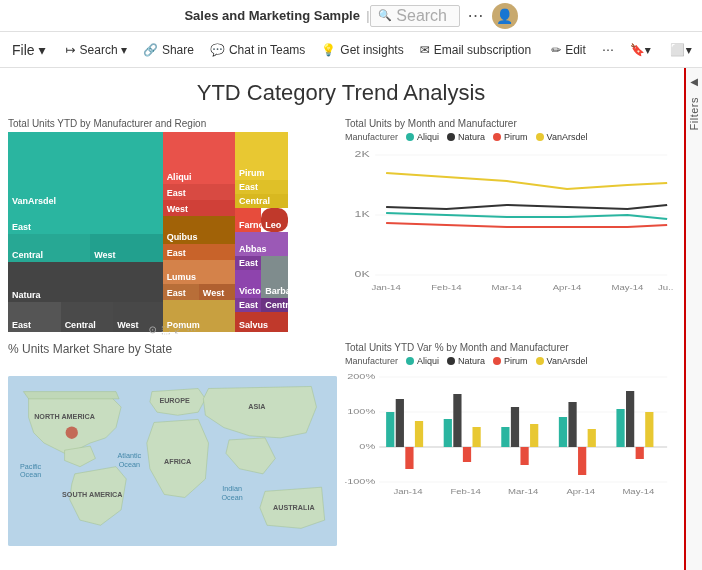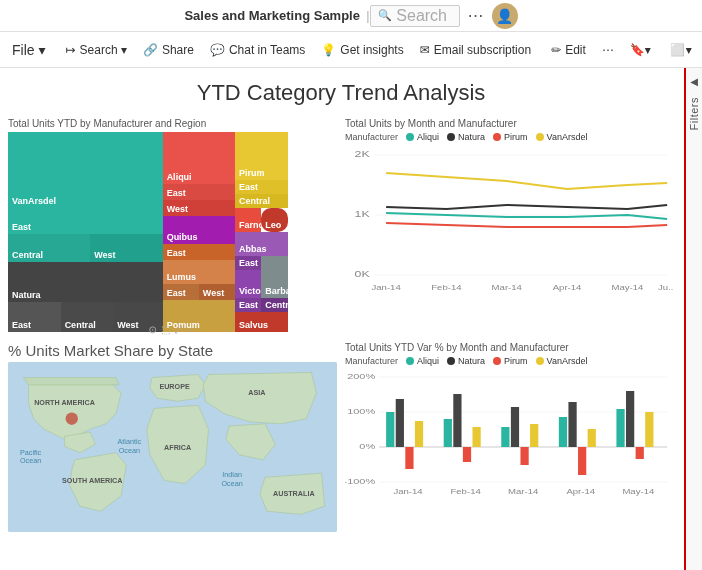--- a/index.html
+++ b/index.html
@@ -106,21 +106,21 @@
     
     .bar-chart-area {
       width: 100%; height: 140px; position: relative;
     }
 
     
     .map-area {
       width: 100%; height: 170px; background: #b8d4e8; position: relative;
       overflow: hidden; border-radius: 2px;
     }
-    .map-title { font-size: 15px; color: #555; margin-bottom: 3px; }
+    .map-title { font-size: 12px; color: #555; margin-bottom: 20px; }
 
     .chart-icons {
       position: absolute; bottom: 2px; left: 50%; transform: translateX(-50%);
       display: flex; gap: 4px; font-size: 10px; color: #aaa;
     }
   </style>
 </head>
 <body>
 
 <div class="title-bar">
@@ -228,21 +228,21 @@
           <div class="treemap-cell" style="left:47%;top:0%;width:22%;height:26%;background:#e8524a;">
             <span class="treemap-label">Aliqui</span>
           </div>
           <div class="treemap-cell" style="left:47%;top:26%;width:22%;height:8%;background:#d84a42;">
             <span class="treemap-label">East</span>
           </div>
           <div class="treemap-cell" style="left:47%;top:34%;width:22%;height:8%;background:#d04038;">
             <span class="treemap-label">West</span>
           </div>
 
-          <div class="treemap-cell" style="left:47%;top:42%;width:22%;height:14%;background:#a21caf;">
+          <div class="treemap-cell" style="left:47%;top:42%;width:22%;height:14%;background:#a16207;">
             <span class="treemap-label">Quibus</span>
           </div>
           <div class="treemap-cell" style="left:47%;top:56%;width:22%;height:8%;background:#c8632a;">
             <span class="treemap-label">East</span>
           </div>
 
           <div class="treemap-cell" style="left:47%;top:64%;width:22%;height:12%;background:#d4824a;">
             <span class="treemap-label">Lumus</span>
           </div>
           <div class="treemap-cell" style="left:47%;top:76%;width:11%;height:8%;background:#b86e38;">

